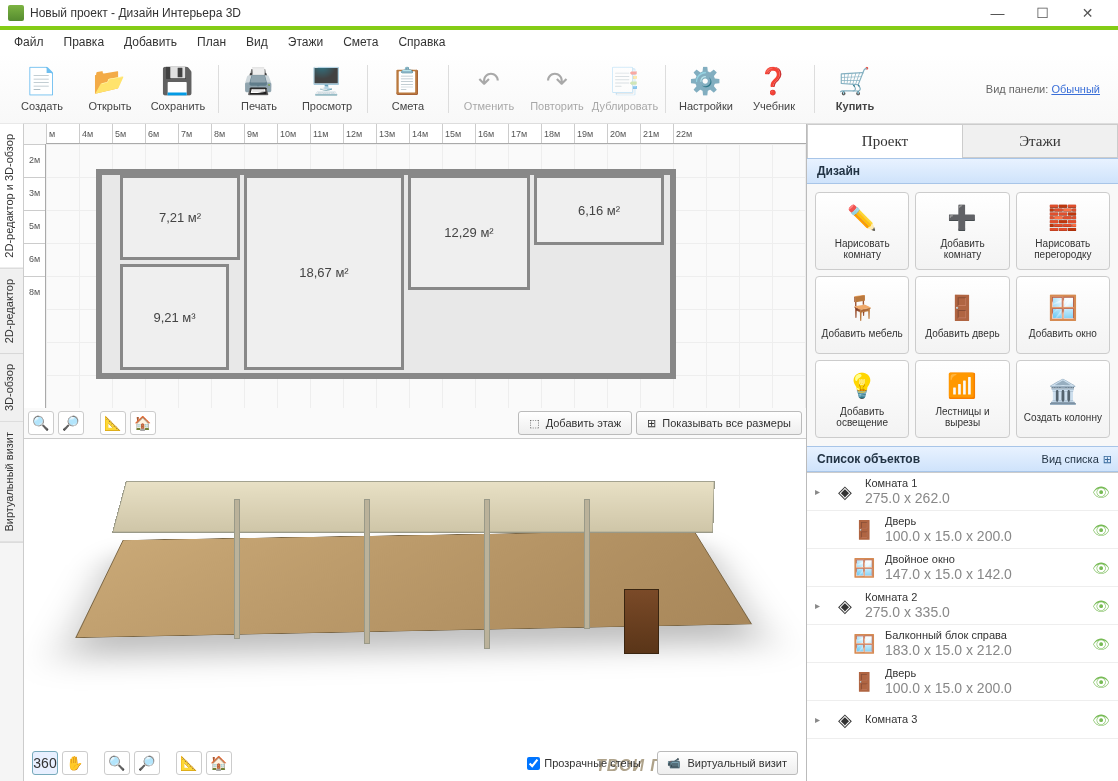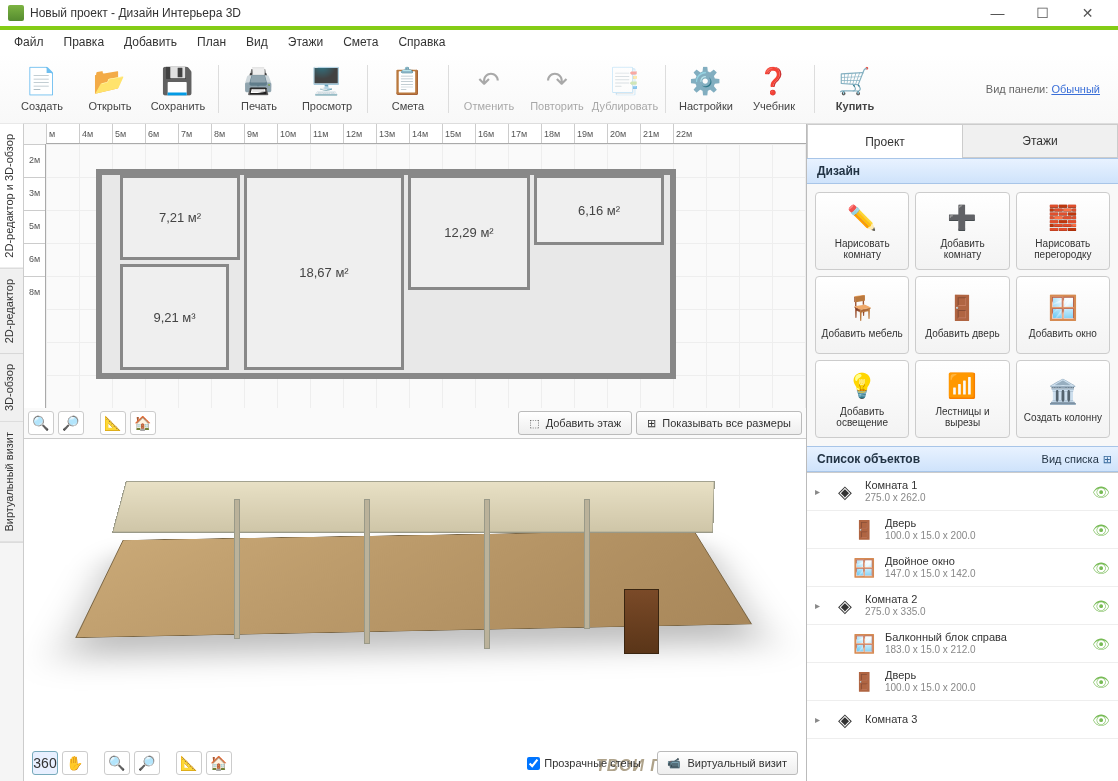--- a/index.html
+++ b/index.html
@@ -34,35 +34,35 @@
 .plan-tools { position: absolute; bottom: 2px; left: 4px; right: 4px; height: 26px; display: flex; align-items: center; gap: 4px; }
 .ptool { width: 26px; height: 24px; border: 1px solid #ccc; background: #fff; border-radius: 3px; display: flex; align-items: center; justify-content: center; font-size: 14px; cursor: default; }
 .pbtn-wide { height: 24px; border: 1px solid #bbb; background: linear-gradient(#fff,#eee); border-radius: 3px; padding: 0 10px; display: flex; align-items: center; gap: 6px; font-size: 11px; cursor: default; }
 .view3d { flex: 1; position: relative; background: #fff; overflow: hidden; }
 .iso { position: absolute; top: 10px; left: 60px; width: 660px; height: 260px; }
 .isofloor { position: absolute; top: 40px; left: 20px; width: 620px; height: 180px; background: linear-gradient(135deg,#c9a876,#a8875a); transform: perspective(900px) rotateX(58deg) rotateZ(-2deg); border: 1px solid #7a6645; box-shadow: 0 30px 40px rgba(0,0,0,.25); }
 .isowall { position: absolute; background: linear-gradient(#e8e0c5,#cfc6a8); border: 1px solid #998; }
 .view3d-tools { position: absolute; bottom: 4px; left: 8px; right: 8px; height: 28px; display: flex; align-items: center; gap: 4px; }
 .right-panel { width: 312px; border-left: 1px solid #bbb; display: flex; flex-direction: column; background: #f8f8f8; }
 .rtabs { display: flex; height: 34px; background: #fff; }
-.rtab { flex: 1; display: flex; align-items: center; justify-content: center; font-size: 12px; border: 1px solid #ccc; border-left: none; cursor: default; }
+.rtab { flex: 1; display: flex; align-items: center; justify-content: center; font-size: 15px; border: 1px solid #ccc; border-left: none; cursor: default; font-family: Liberation Serif, serif; }
 .rtab:first-child { border-left: 1px solid #ccc; }
 .rtab.active { background: #fff; border-bottom: none; font-weight: 500; }
 .rtab:not(.active) { background: #f0f0f0; }
 .section-hdr { height: 26px; background: linear-gradient(#e8f2ff,#cfe3fb); border-top: 1px solid #a8c5e8; border-bottom: 1px solid #a8c5e8; padding: 0 10px; display: flex; align-items: center; font-size: 12px; font-weight: 600; color: #234; }
 .design-grid { display: grid; grid-template-columns: repeat(3,1fr); gap: 6px; padding: 8px; }
 .dcard { height: 78px; border: 1px solid #ccc; border-radius: 4px; background: linear-gradient(#fff,#f3f3f3); display: flex; flex-direction: column; align-items: center; justify-content: center; font-size: 10px; text-align: center; padding: 4px; cursor: default; }
 .dcard .dicon { width: 32px; height: 32px; margin-bottom: 4px; display: flex; align-items: center; justify-content: center; font-size: 24px; }
 .objlist-hdr { display: flex; align-items: center; justify-content: space-between; padding-right: 6px; }
 .objlist { flex: 1; overflow-y: auto; background: #fff; border-top: 1px solid #ccc; }
 .objrow { display: flex; align-items: center; height: 38px; border-bottom: 1px solid #eee; padding: 0 8px; gap: 8px; font-size: 11px; cursor: default; }
 .objrow .oexp { width: 10px; color: #888; font-size: 10px; }
 .objrow .oicon { width: 24px; height: 24px; display: flex; align-items: center; justify-content: center; font-size: 18px; }
 .objrow .otext { flex: 1; line-height: 1.2; }
-.objrow .osub { color: #888; font-size: 10px; }
+.objrow .osub { color: #888; font-size: 14px; }
 .objrow .oeye { color: #7b5; font-size: 14px; }
 .watermark { position: absolute; bottom: 6px; right: 10px; font-size: 16px; font-style: italic; color: rgba(120,100,60,.6); font-weight: bold; letter-spacing: 1px; pointer-events: none; }
 .checkbox-inline { display: flex; align-items: center; gap: 4px; font-size: 11px; margin-left: 12px; }
 </style>
 </head>
 <body>
 
 <div class="titlebar">
   <div class="app-icon"></div>
   <div class="title">Новый проект - Дизайн Интерьера 3D</div>

